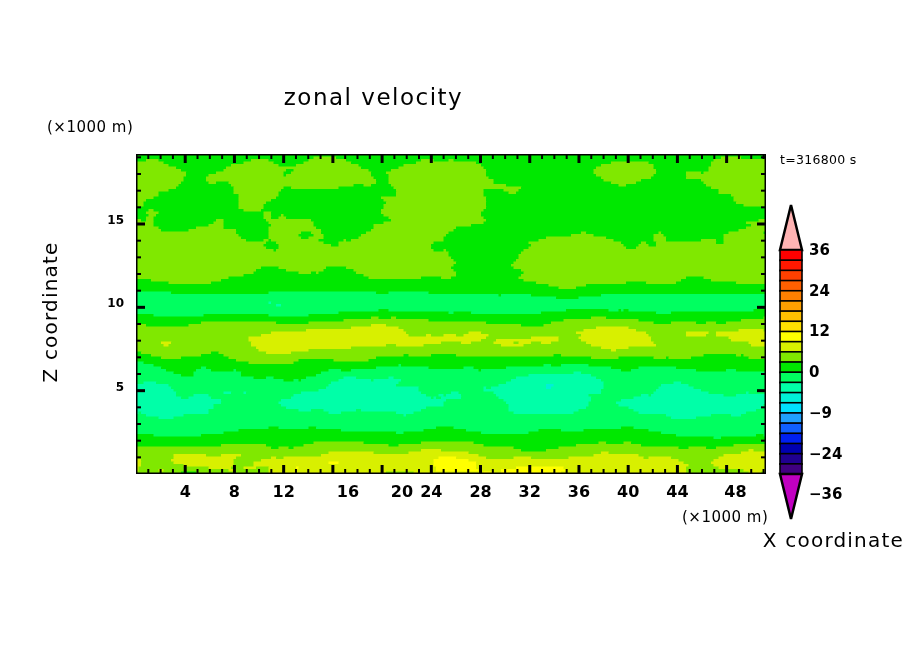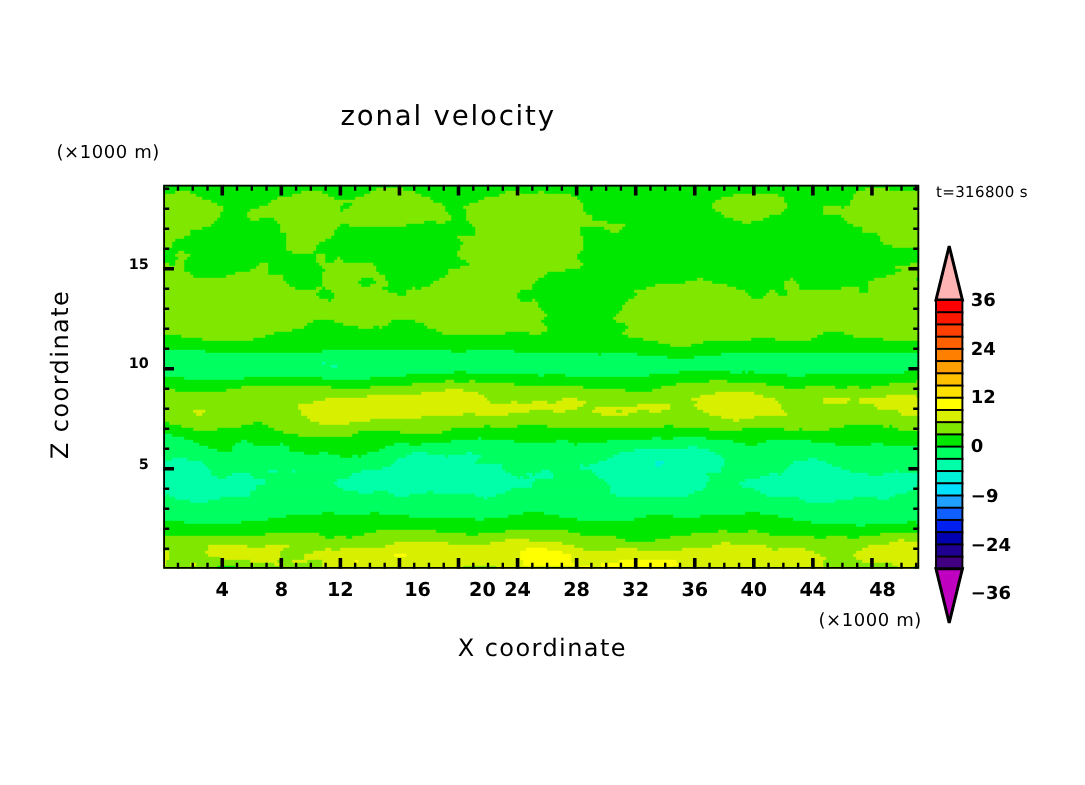--- a/index.html
+++ b/index.html
@@ -3,21 +3,21 @@
 <meta charset="utf-8">
 <style>
   html,body{margin:0;padding:0;background:#ffffff;}
   body{width:904px;height:654px;position:relative;overflow:hidden;
        font-family:"DejaVu Sans","Liberation Sans",sans-serif;color:#000;}
   .abs{position:absolute;}
   #title{left:0;top:84px;width:747px;text-align:center;font-size:23px;
          letter-spacing:1.5px;font-weight:400;}
   #ylabel-unit{left:47px;top:118px;font-size:15px;letter-spacing:0.5px;}
   #xlabel-unit{left:682px;top:508px;font-size:15px;letter-spacing:0.5px;}
-  #xlabel{left:0;top:528px;width:904px;text-align:center;font-size:20px;letter-spacing:1.2px;}
+  #xlabel{left:0;top:528px;width:904px;text-align:right;font-size:20px;letter-spacing:1.2px;}
   #ylabel{left:-40px;top:300px;width:180px;text-align:center;font-size:20px;
           letter-spacing:1.2px;transform:rotate(-90deg);transform-origin:center center;}
   #tstamp{left:780px;top:152px;font-size:12.5px;letter-spacing:0.3px;}
   #plotwrap{left:136px;top:154px;width:630px;height:320px;}
   #plotwrap svg{display:block;}
   .xtick-lab{position:absolute;font-size:16px;font-weight:700;text-align:center;width:40px;}
   .ytick-lab{position:absolute;font-size:12px;font-weight:700;text-align:right;width:40px;}
   .cb-lab{position:absolute;font-size:15px;font-weight:700;left:809px;}
   #cbwrap{left:776px;top:203px;width:40px;height:318px;}
 </style>

